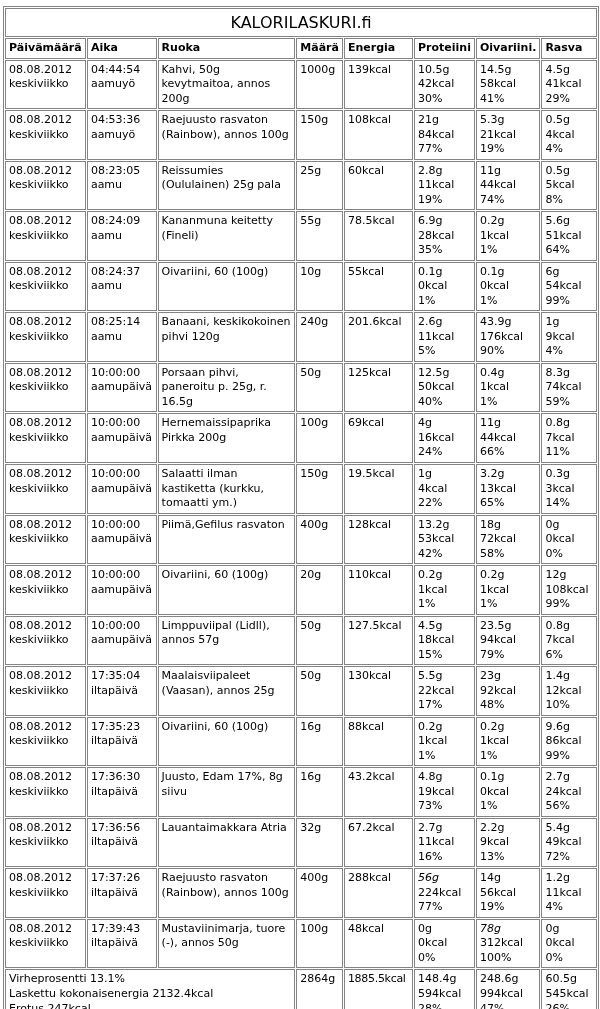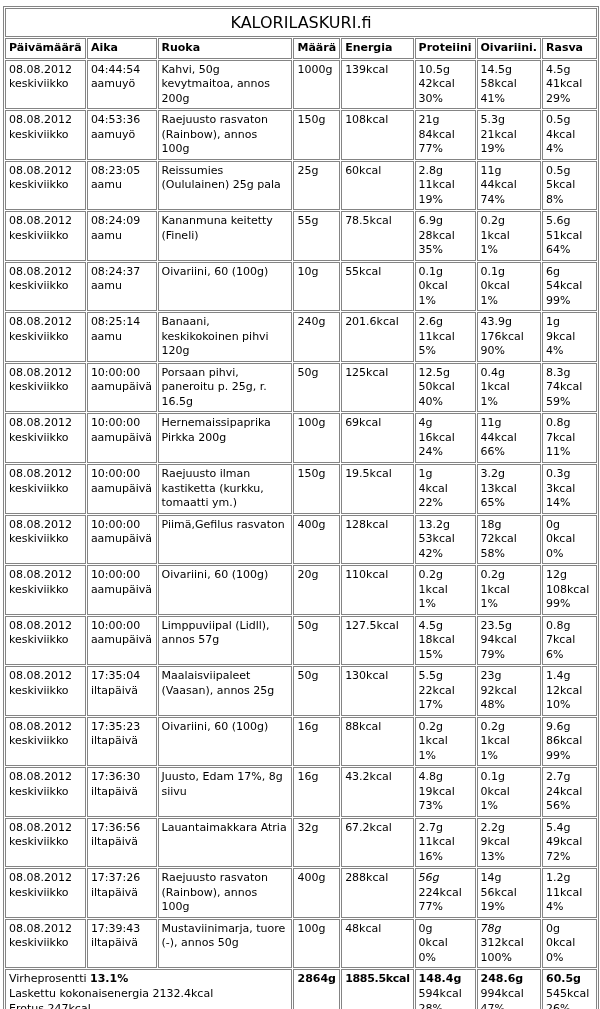--- a/index.html
+++ b/index.html
@@ -27,21 +27,21 @@
     box-sizing: border-box;
   }
   th { font-weight: bold; white-space: nowrap; }
   th.title-cell {
     text-align: center;
     font-weight: normal;
     font-size: 16px;
     padding: 3px;
   }
   .l { display: block; }
-  .b { font-weight: bold; }
+  .b { font-weight: normal; }
   .hl { font-weight: normal; font-style: italic; }
   .fit { white-space: nowrap; letter-spacing: -0.3px; }
 </style>
 </head>
 <body>
 
 <div class="wrap">
   <table>
     <colgroup>
       <col style="width:81px">
@@ -295,21 +295,21 @@
   </tr>
         <tr>
     <td>
       <span class="l">08.08.2012</span>
       <span class="l">keskiviikko</span>
     </td>
     <td>
       <span class="l">10:00:00</span>
       <span class="l">aamupäivä</span>
     </td>
-    <td>Raejuusto ilman kastiketta (kurkku, tomaatti ym.)</td>
+    <td>Salaatti ilman kastiketta (kurkku, tomaatti ym.)</td>
     <td>150g</td>
     <td>19.5kcal</td>
     <td>
       <span class="l">1g</span>
       <span class="l">4kcal</span>
       <span class="l">22%</span>
     </td>
     <td>
       <span class="l">3.2g</span>
       <span class="l">13kcal</span>

